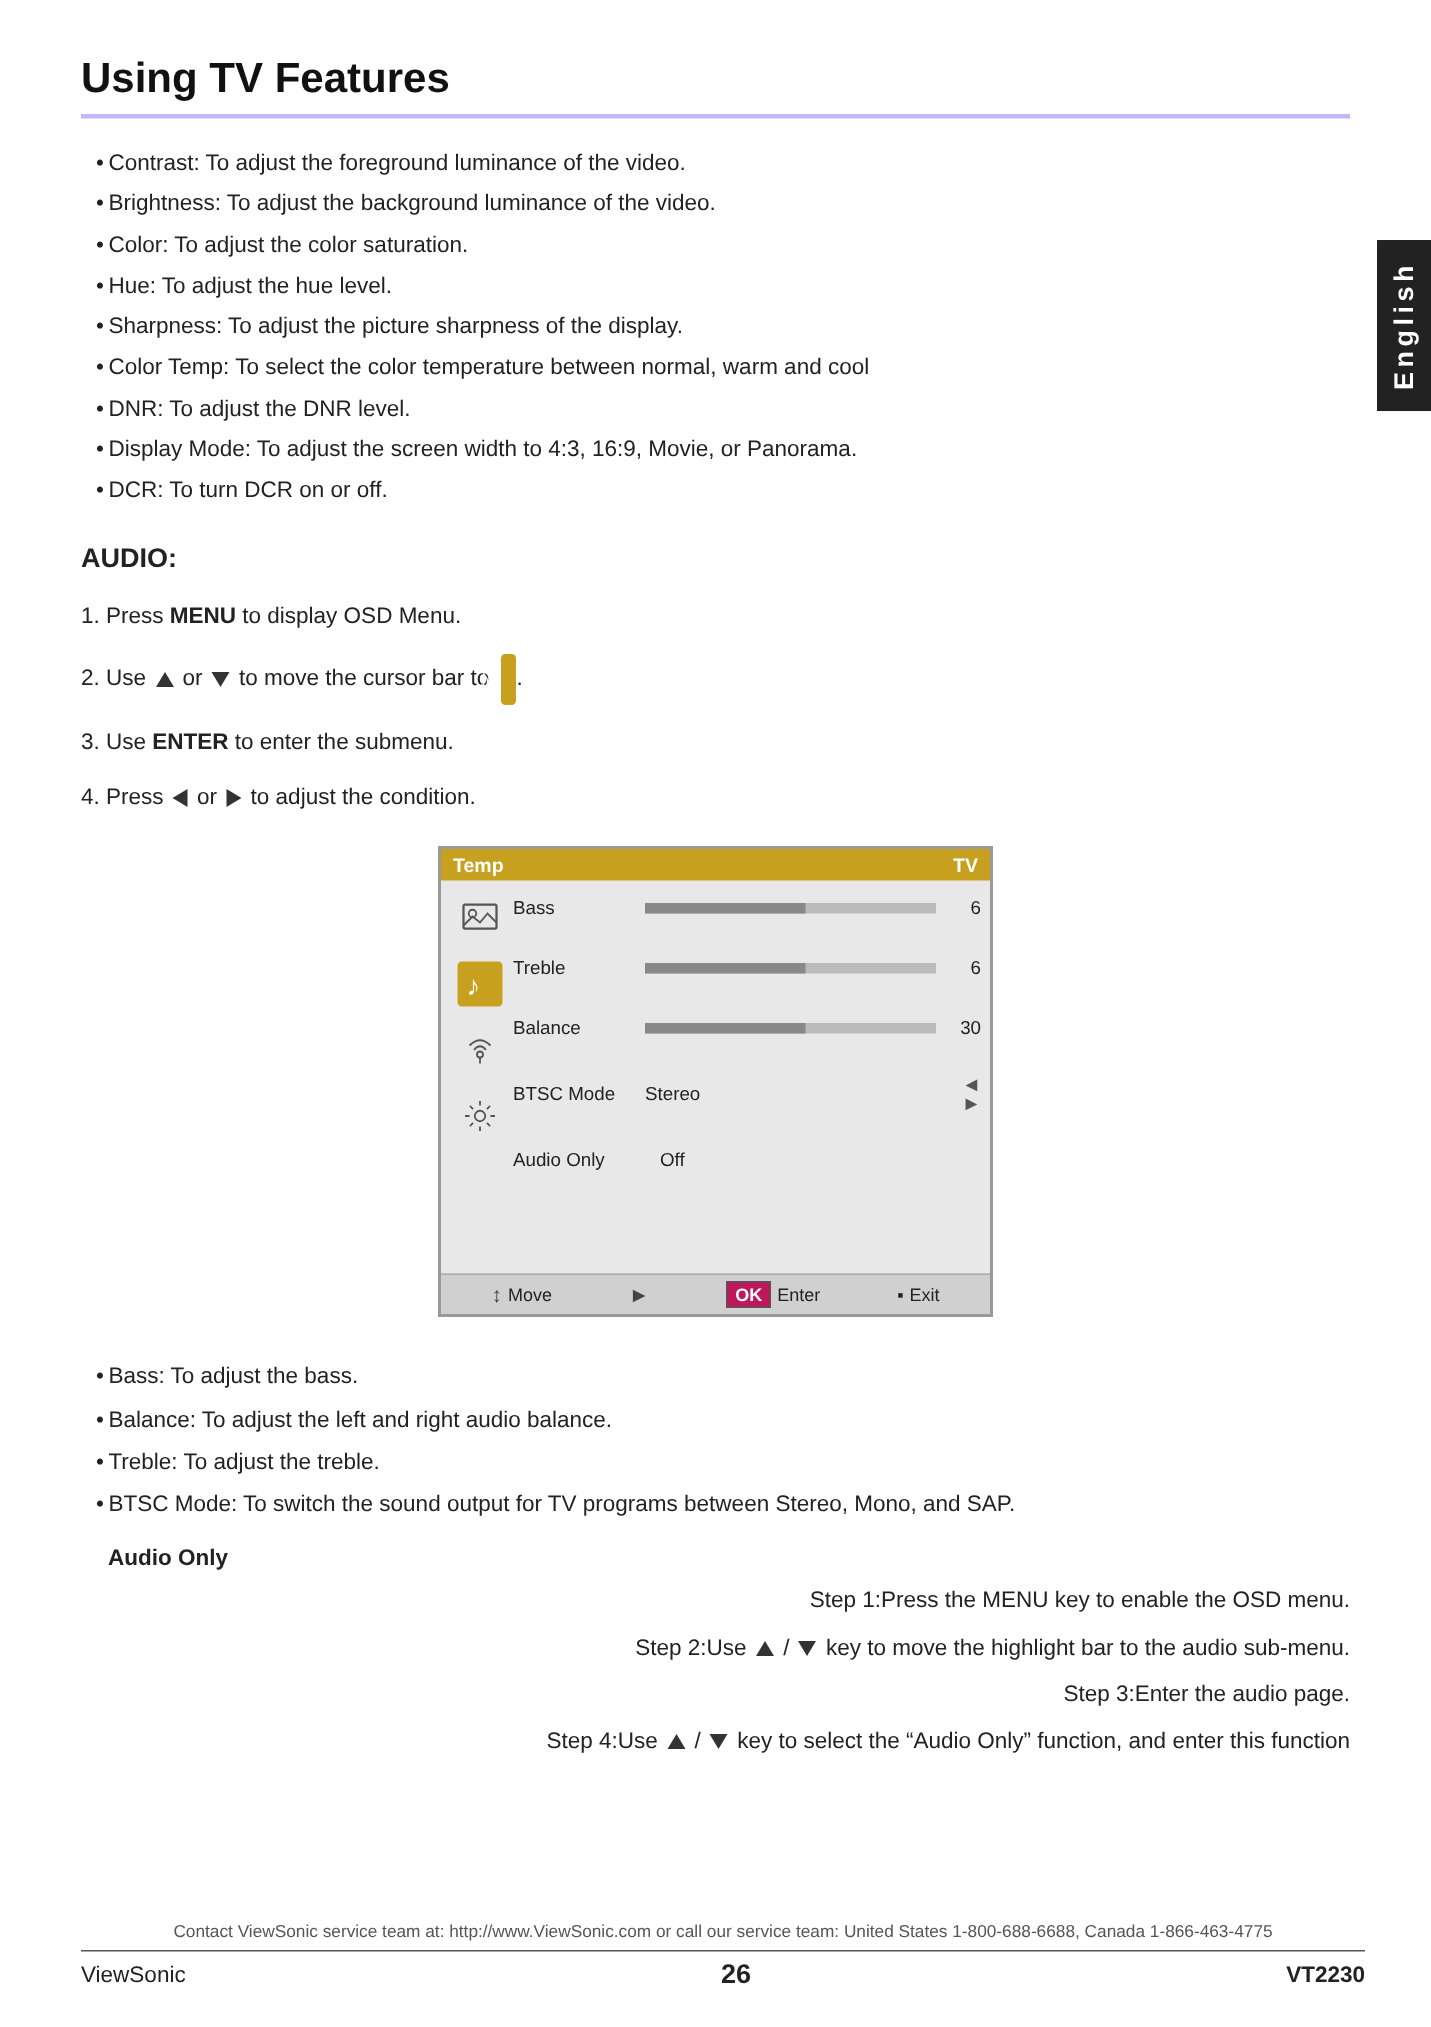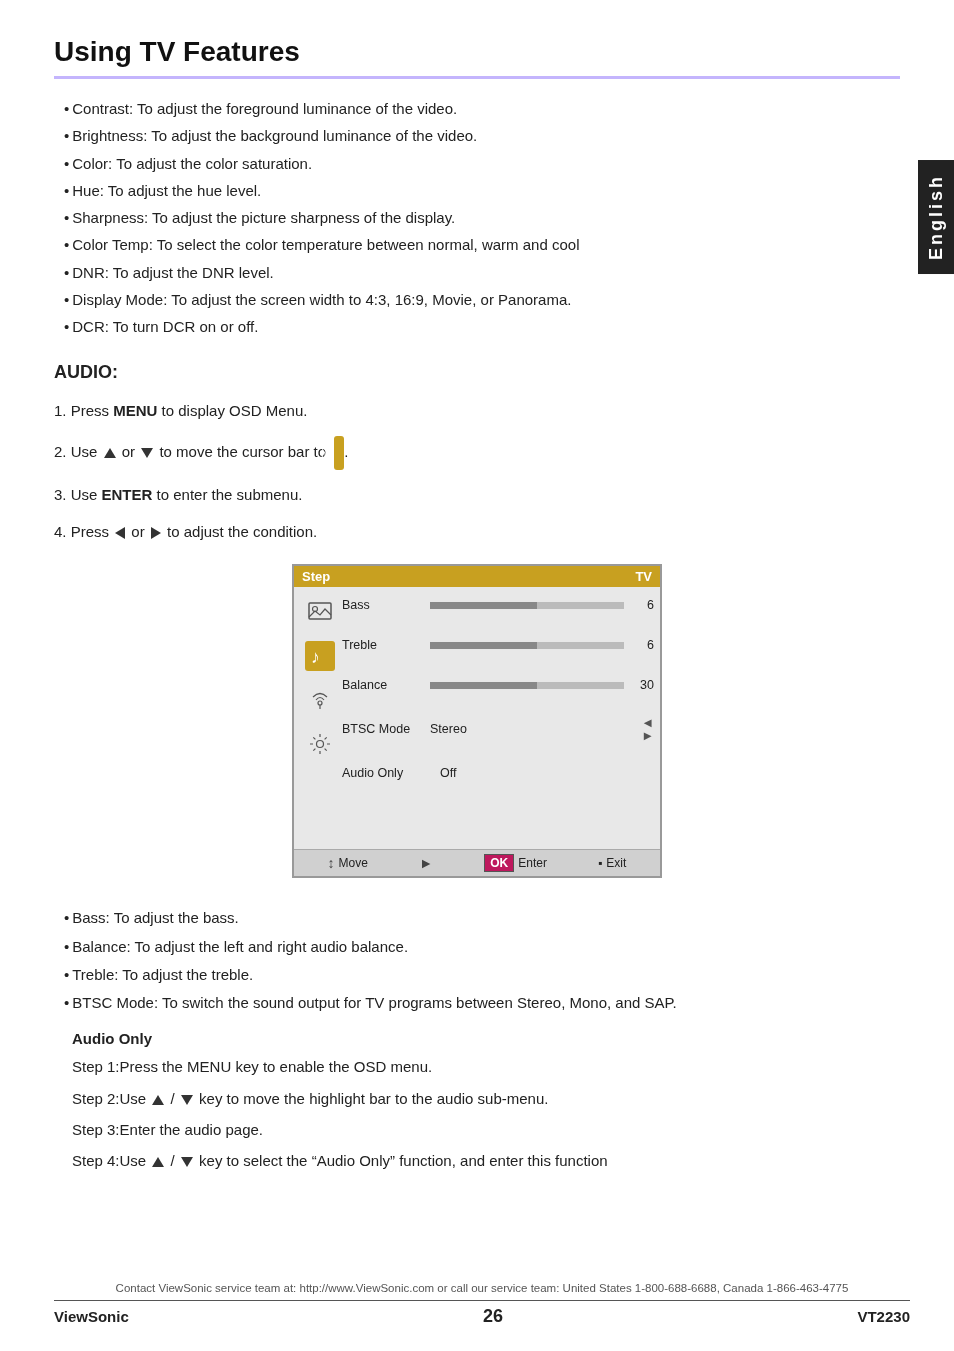--- a/index.html
+++ b/index.html
@@ -255,20 +255,21 @@
     .audio-only-steps {
       list-style: none;
       padding-left: 0;
     }
 
     .audio-only-steps li {
       margin-bottom: 8px;
       font-size: 15px;
       line-height: 1.55;
       padding-left: 0;
+      text-align: right;
     }
 
     .footer-bar {
       position: absolute;
       bottom: 24px;
       left: 54px;
       right: 44px;
     }
 
     .footer-contact {
@@ -280,21 +281,21 @@
 
     .footer-main {
       display: flex;
       justify-content: space-between;
       align-items: center;
       border-top: 1.5px solid #555;
       padding-top: 5px;
     }
 
     .footer-brand {
-      font-weight: bold;
+      font-weight: normal;
       font-size: 15px;
     }
 
     .footer-page {
       font-weight: bold;
       font-size: 18px;
     }
 
     .footer-model {
       font-weight: bold;
@@ -399,21 +400,21 @@
       <span class="triangle-left"></span>
       or
       <span class="triangle-right"></span>
       to adjust the condition.
     </li>
   </ol>
 
   <div class="osd-container">
     <div class="osd-box">
       <div class="osd-header">
-        <span>Step</span>
+        <span>Temp</span>
         <span>TV</span>
       </div>
       <div class="osd-body">
 
         <div class="osd-icons">
 
           <div class="osd-icon">
             <svg viewBox="0 0 26 26" fill="none">
               <rect x="2" y="4" width="22" height="16" rx="1" stroke="#555" stroke-width="1.5" fill="none"></rect>
               <circle cx="8" cy="10" r="2.5" stroke="#555" stroke-width="1.2" fill="none"></circle>

